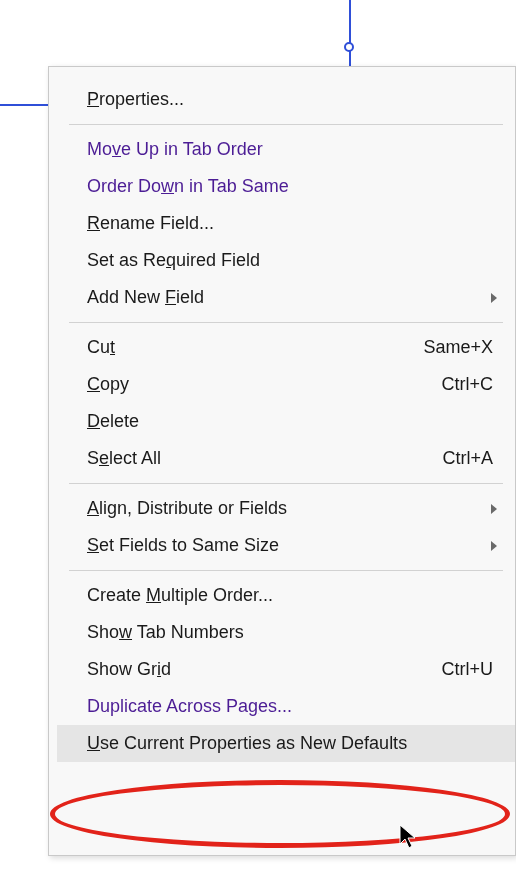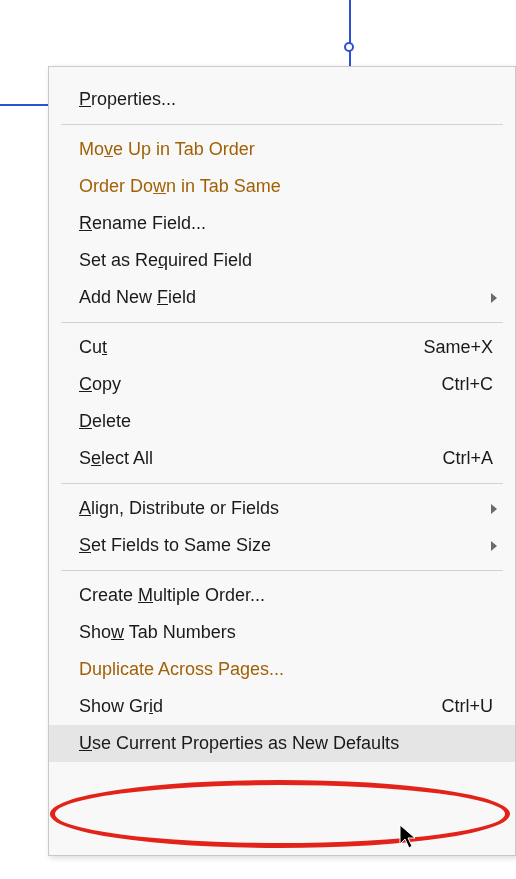--- a/index.html
+++ b/index.html
@@ -44,31 +44,32 @@
     }
     .context-menu {
       position: absolute;
       left: 48px;
       top: 66px;
       width: 468px;
       height: 790px;
       background: #f8f8f8;
       border: 1px solid #c9c9c9;
       box-shadow: 2px 2px 6px rgba(0,0,0,0.15);
+      padding-left: 8px;
     }
     .menu-item {
       display: flex;
       align-items: center;
       padding: 8px 22px 8px 30px;
       color: #1a1a1a;
       cursor: default;
       position: relative;
     }
     .menu-item.disabled {
-      color: #a16207;
+      color: #4c1d95;
     }
     .menu-item.highlighted {
       background: #e5e5e5;
     }
     .menu-label {
       flex: 1;
     }
     .shortcut {
       color: #1a1a1a;
       margin-left: auto;
@@ -185,27 +186,27 @@
   <div class="separator"></div>
 
   <div class="menu-item">
     <span class="menu-label"><span>Create </span><span class="underline">M</span><span>ultiple Order...</span></span>
   </div>
 
   <div class="menu-item">
     <span class="menu-label"><span>Sho</span><span class="underline">w</span><span> Tab Numbers</span></span>
   </div>
 
+  <div class="menu-item">
+    <span class="menu-label"><span>Show Gr</span><span class="underline">i</span><span>d</span></span>
+    <span class="shortcut">Ctrl+U</span>
+  </div>
+
   <div class="menu-item disabled">
     <span class="menu-label"><span>Duplicate Across Pa</span><span class="underline">g</span><span>es...</span></span>
-  </div>
-
-  <div class="menu-item">
-    <span class="menu-label"><span>Show Gr</span><span class="underline">i</span><span>d</span></span>
-    <span class="shortcut">Ctrl+U</span>
   </div>
 
   <div class="menu-item highlighted">
     <span class="menu-label"><span></span><span class="underline">U</span><span>se Current Properties as New Defaults</span></span>
   </div>
 </div>
 
 <div class="annotation-ellipse"></div>
 
 <svg class="cursor-arrow" width="20" height="26" viewBox="0 0 20 26">

